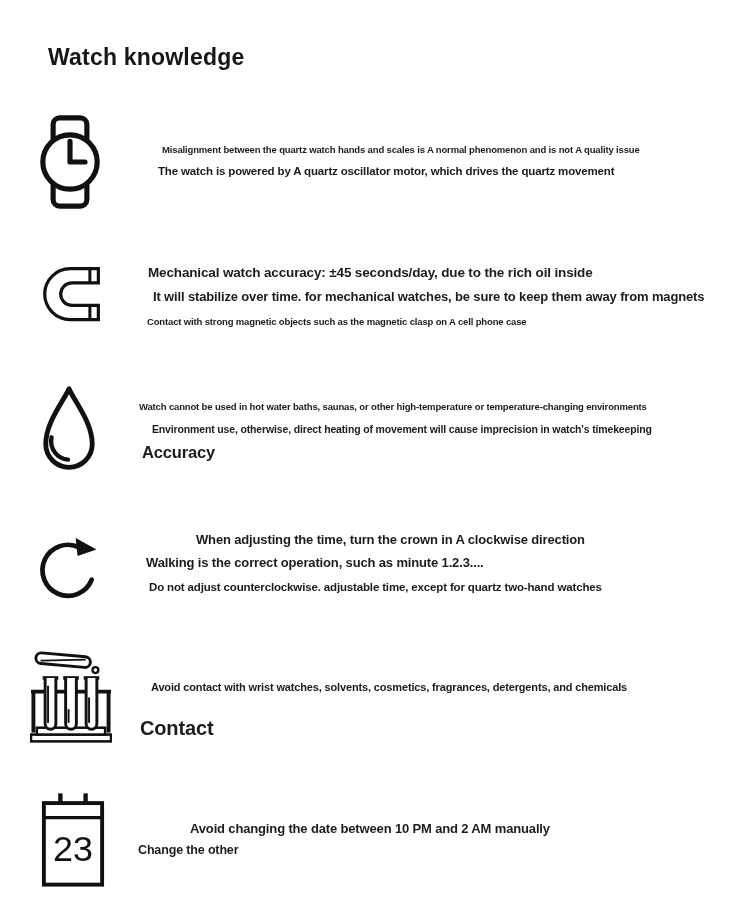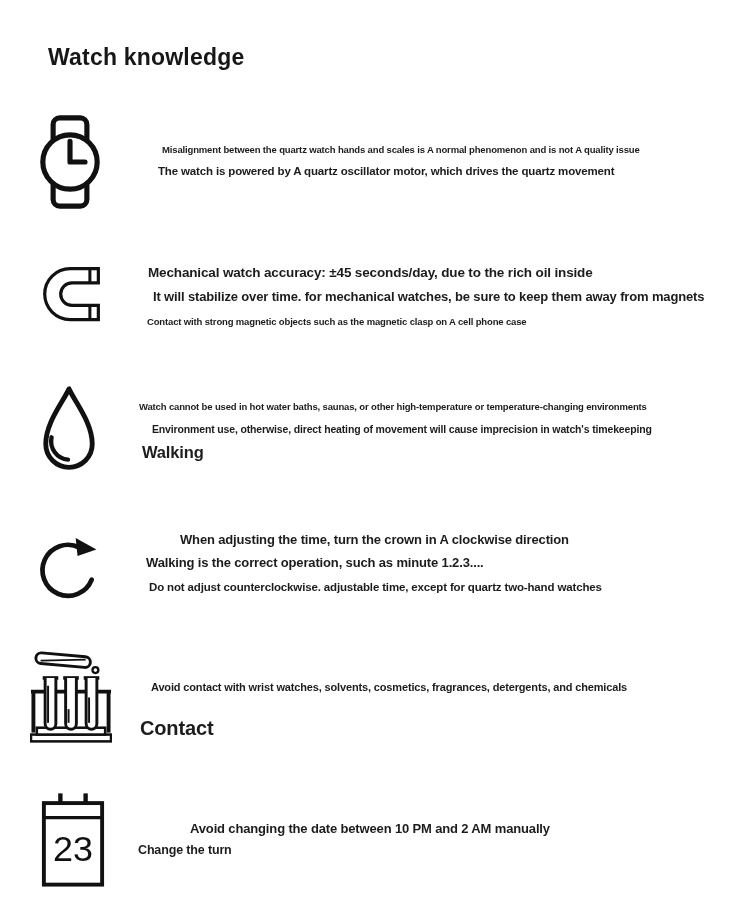--- a/index.html
+++ b/index.html
@@ -30,21 +30,21 @@
 
   
   .s1l1{font-size:9.5px;margin-left:24px;}
   .s1l2{font-size:11.5px;margin-left:20px;margin-top:8px;}
   .s2l1{font-size:13.5px;margin-left:10px;}
   .s2l2{font-size:13px;margin-left:15px;margin-top:7px;}
   .s2l3{font-size:9.5px;margin-left:9px;margin-top:11px;}
   .s3l1{font-size:9.5px;margin-left:1px;}
   .s3l2{font-size:10.5px;margin-left:14px;margin-top:10px;text-align:center;}
   .s3l3{font-size:16.5px;margin-left:4px;margin-top:6px;}
-  .s4l1{font-size:13px;margin-left:42px;}
+  .s4l1{font-size:13px;margin-left:58px;}
   .s4l2{font-size:13px;margin-left:8px;margin-top:7px;}
   .s4l3{font-size:11.5px;margin-left:11px;margin-top:8px;}
   .s5l1{font-size:11px;margin-left:13px;}
   .s5l2{font-size:20px;margin-left:2px;margin-top:21px;}
   .s6l1{font-size:13px;margin-left:52px;}
   .s6l2{font-size:12.5px;margin-left:0;margin-top:6px;}
 </style>
 </head>
 <body>
 
@@ -78,21 +78,21 @@
 
   <div class="icon" id="i3">
     <svg width="62" height="97" viewBox="0 0 64 98" aria-hidden="true">
       <path d="M32 5 C25 20 8 40 8 62 a24 24 0 0 0 48 0 C56 40 39 20 32 5 Z" fill="#fff" stroke="#111" stroke-width="5" stroke-linejoin="round"></path>
       <path d="M14 55 a19 19 0 0 0 17 23" fill="none" stroke="#111" stroke-width="4.5" stroke-linecap="round"></path>
     </svg>
   </div>
   <div class="textbox" id="t3">
     <div class="ln s3l1">Watch cannot be used in hot water baths, saunas, or other high-temperature or temperature-changing environments</div>
     <div class="ln s3l2">Environment use, otherwise, direct heating of movement will cause imprecision in watch's timekeeping</div>
-    <div class="ln s3l3">Walking</div>
+    <div class="ln s3l3">Accuracy</div>
   </div>
 
   <div class="icon" id="i4">
     <svg width="68" height="85" viewBox="0 0 72 88" aria-hidden="true">
       <path d="M59 59 A27 27 0 1 1 46 25" fill="none" stroke="#111" stroke-width="5" stroke-linecap="round"></path>
       <polygon points="42,15 64,27 44,34" fill="#111"></polygon>
     </svg>
   </div>
   <div class="textbox" id="t4">
     <div class="ln s4l1">When adjusting the time, turn the crown in A clockwise direction</div>
@@ -132,16 +132,16 @@
     <svg width="66" height="98" viewBox="0 0 68 100" aria-hidden="true">
       <line x1="21" y1="3" x2="21" y2="19" stroke="#111" stroke-width="4.5"></line>
       <line x1="47" y1="3" x2="47" y2="19" stroke="#111" stroke-width="4.5"></line>
       <rect x="4" y="13" width="60" height="84" fill="#fff" stroke="#111" stroke-width="4"></rect>
       <line x1="4" y1="28" x2="64" y2="28" stroke="#111" stroke-width="3.2"></line>
       <text x="34" y="73" text-anchor="middle" font-family="Liberation Sans, DejaVu Sans, sans-serif" font-size="37" fill="#111">23</text>
     </svg>
   </div>
   <div class="textbox" id="t6">
     <div class="ln s6l1">Avoid changing the date between 10 PM and 2 AM manually</div>
-    <div class="ln s6l2">Change the turn</div>
+    <div class="ln s6l2">Change the other</div>
   </div>
 
 </div>
 
 </body></html>

